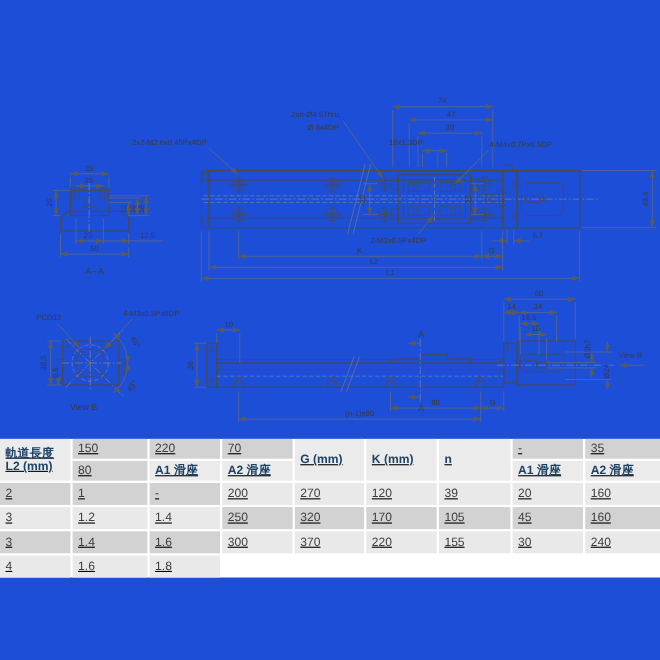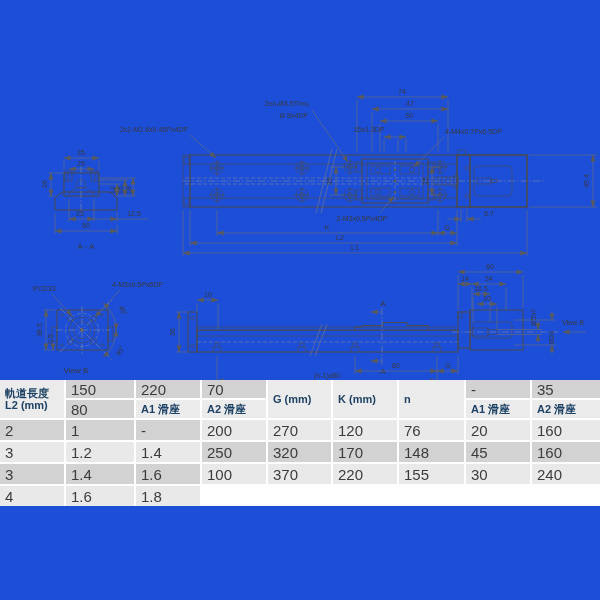--- a/index.html
+++ b/index.html
@@ -7,28 +7,28 @@
         font-family:"Liberation Sans",sans-serif;overflow:hidden;}
   svg text{font-family:"Liberation Sans",sans-serif;font-size:7px;fill:#3a3a3a;}
   svg .t8{font-size:8px;}
   .o {stroke:#4a4a4a;stroke-width:1;fill:none}
   .o2{stroke:#4a4a4a;stroke-width:.6;fill:none}
   .d {stroke:#6e6e6e;stroke-width:.6;fill:none}
   .cl{stroke:#979797;stroke-width:.5;fill:none;stroke-dasharray:7 2 1.5 2}
   .dsh{stroke:#8d8d8d;stroke-width:.5;fill:none;stroke-dasharray:4 2}
   .brk{stroke:#7a7a7a;stroke-width:.6;fill:none}
   
-  .spec{position:absolute;left:0;top:380px;width:600px;
+  .spec{position:absolute;left:0;top:399px;width:600px;
         display:grid;grid-template-columns:64px 68px 64px 64px 63px 64px 65px 64px 68px;
-        grid-template-rows:18px 18px 20px 20px 20px 20px;gap:2px;background:#fff;}
+        grid-template-rows:18px 18px 20px 20px 20px 20px;gap:2px;background:#fff;text-decoration:underline;}
   .hc{background:#ebebeb;color:#1d4265;font-weight:700;font-size:11px;
       display:flex;align-items:center;padding-left:5px;line-height:12px;}
   .hc2{flex-direction:column;align-items:flex-start;justify-content:center;}
   .hcg{justify-content:center;padding-left:0;}
-  .cell{font-size:15px;color:#3c3c3c;display:flex;align-items:center;padding-left:5px;}
+  .cell{font-size:11px;color:#3c3c3c;display:flex;align-items:center;padding-left:5px;}
   .rA{background:#d2d2d2;}
   .rB{background:#e9e9e9;text-align:right;}
 </style>
 </head>
 <body>
 
 <div class="page">
 
 <svg width="600" height="399" viewBox="0 0 600 399">
   <defs>
@@ -398,38 +398,38 @@
   <div class="cell rA">-</div>
   <div class="cell rA">35</div>
   <div class="cell rA">80</div>
   <div class="cell rA">2</div>
   <div class="cell rA">1</div>
   <div class="cell rA">-</div>
 
   <div class="cell rB">200</div>
   <div class="cell rB">270</div>
   <div class="cell rB">120</div>
-  <div class="cell rB">76</div>
+  <div class="cell rB">39</div>
   <div class="cell rB">20</div>
   <div class="cell rB">160</div>
   <div class="cell rB">3</div>
   <div class="cell rB">1.2</div>
   <div class="cell rB">1.4</div>
 
   <div class="cell rA">250</div>
   <div class="cell rA">320</div>
   <div class="cell rA">170</div>
-  <div class="cell rA">148</div>
+  <div class="cell rA">105</div>
   <div class="cell rA">45</div>
   <div class="cell rA">160</div>
   <div class="cell rA">3</div>
   <div class="cell rA">1.4</div>
   <div class="cell rA">1.6</div>
 
-  <div class="cell rB">100</div>
+  <div class="cell rB">300</div>
   <div class="cell rB">370</div>
   <div class="cell rB">220</div>
   <div class="cell rB">155</div>
   <div class="cell rB">30</div>
   <div class="cell rB">240</div>
   <div class="cell rB">4</div>
   <div class="cell rB">1.6</div>
   <div class="cell rB">1.8</div>
 </div>
 

